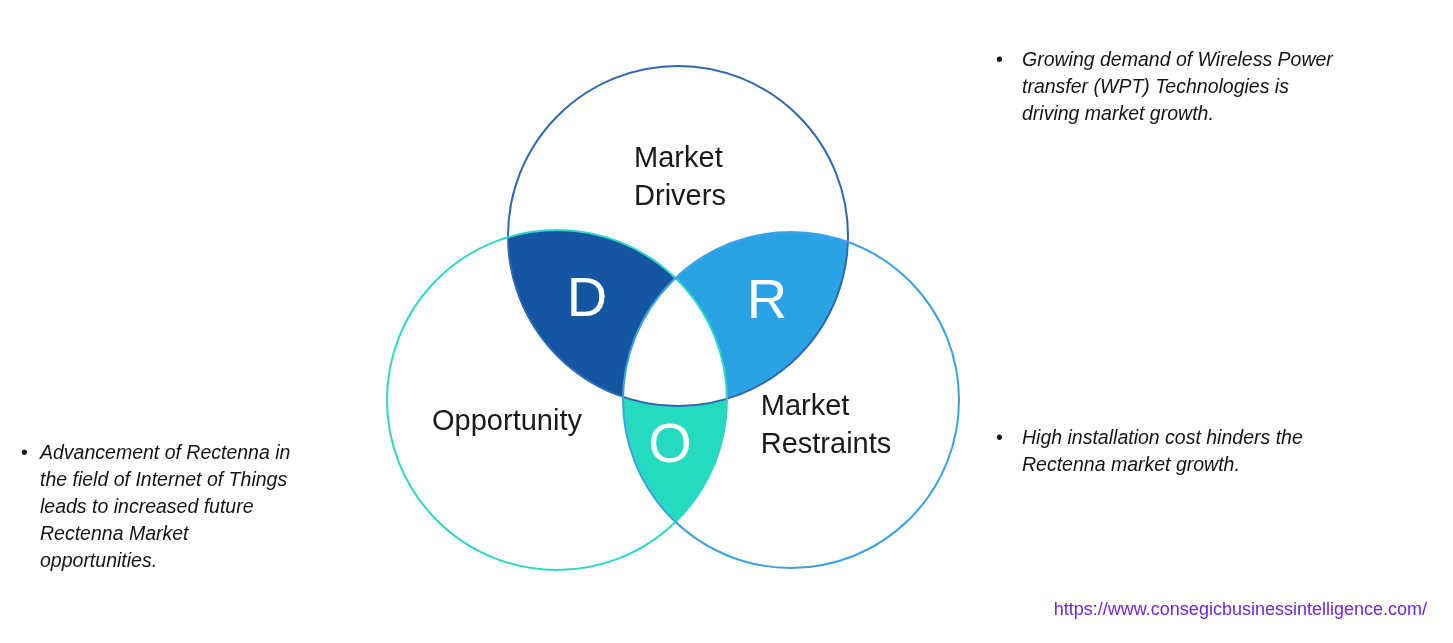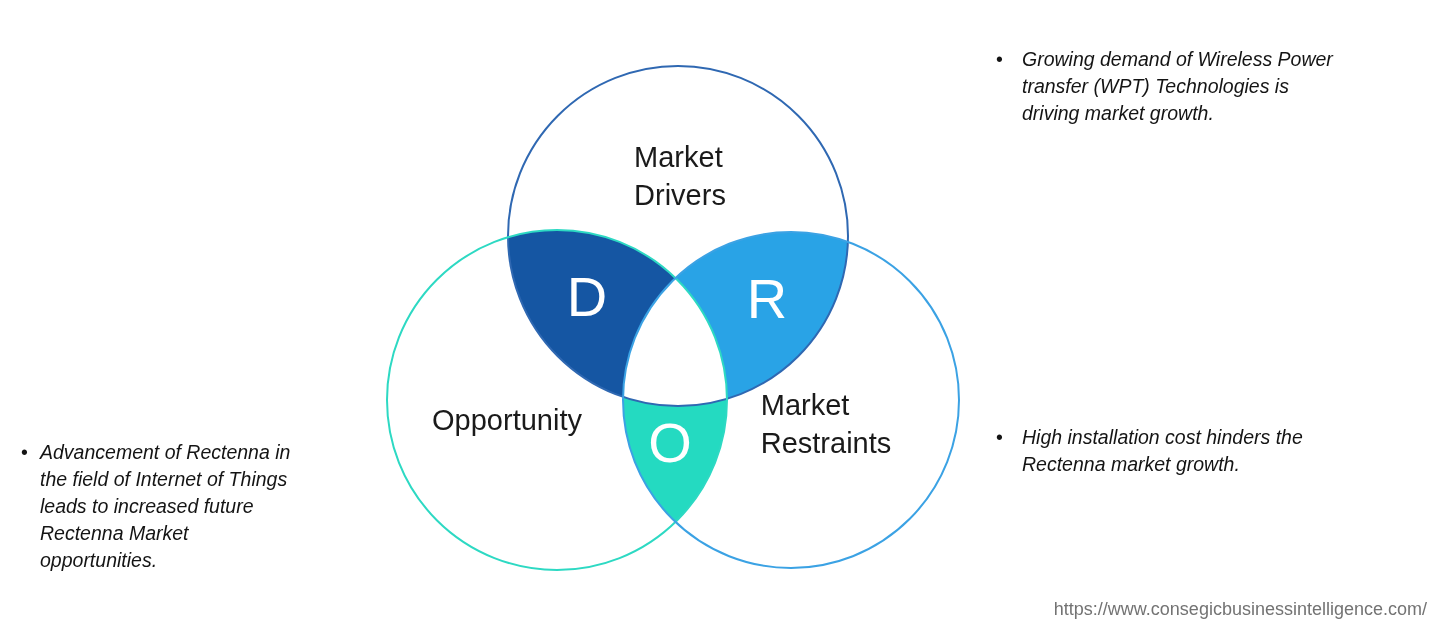--- a/index.html
+++ b/index.html
@@ -58,21 +58,21 @@
     font-style: italic;
   }
   .bullet-right .dot { width: 26px; }
   .bullet-left .dot { width: 19px; }
   .source-url {
     position: absolute;
     right: 26px;
     top: 597px;
     font-size: 18px;
     line-height: 24px;
-    color: #737373;
+    color: #6d28d9;
     white-space: nowrap;
   }
 </style>
 </head>
 <body>
 
 <div class="page">
 
   <svg class="venn" viewBox="0 0 1453 643">
     <defs>

